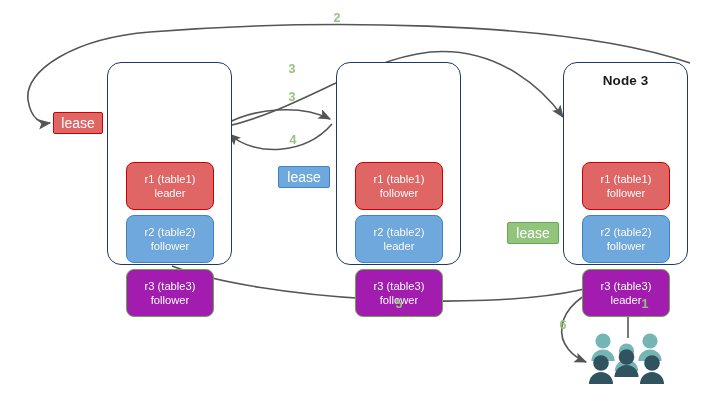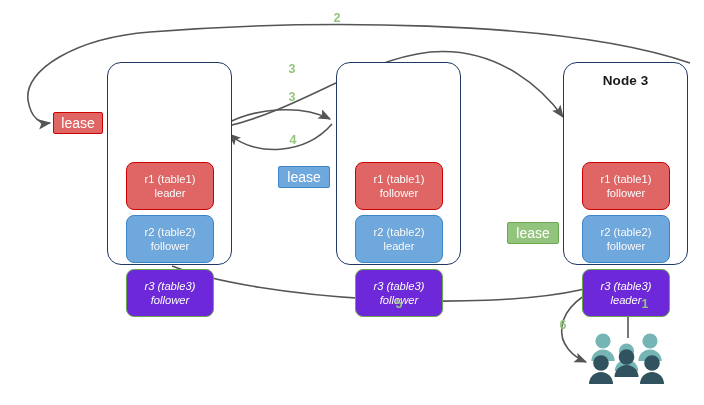--- a/index.html
+++ b/index.html
@@ -54,21 +54,21 @@
     align-items: center;
     justify-content: center;
     color: #ffffff;
     font-size: 11.2px;
     line-height: 14px;
     text-align: center;
     text-shadow: 0 0 1px rgba(0,0,0,0.12);
   }
   .rep-red   { background: #e06666; border: 1.4px solid #cc0000; }
   .rep-blue  { background: #6fa8dc; border: 1.4px solid #3d85c6; }
-  .rep-green { background: #6d28d9; border: 1.4px solid #6aa84f; font-style: italic; }
+  .rep-green { background: #a21caf; border: 1.4px solid #6aa84f; }
 
   .lease {
     position: absolute;
     border-radius: 2px;
     box-sizing: border-box;
     display: flex;
     align-items: center;
     justify-content: center;
     color: #ffffff;
     font-size: 14px;

